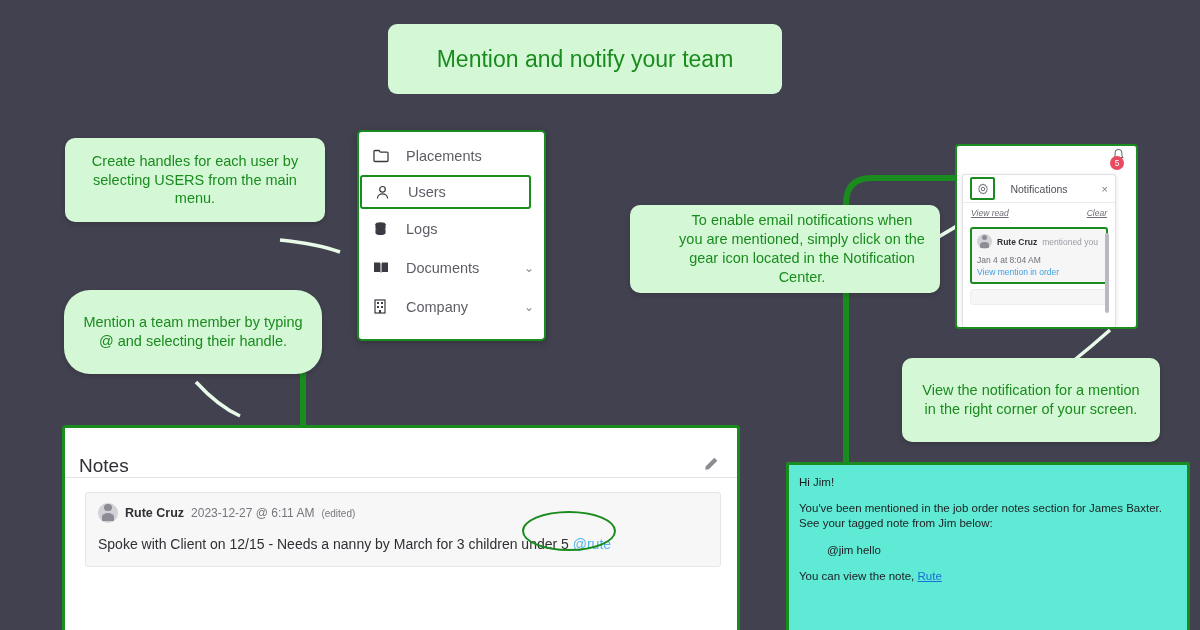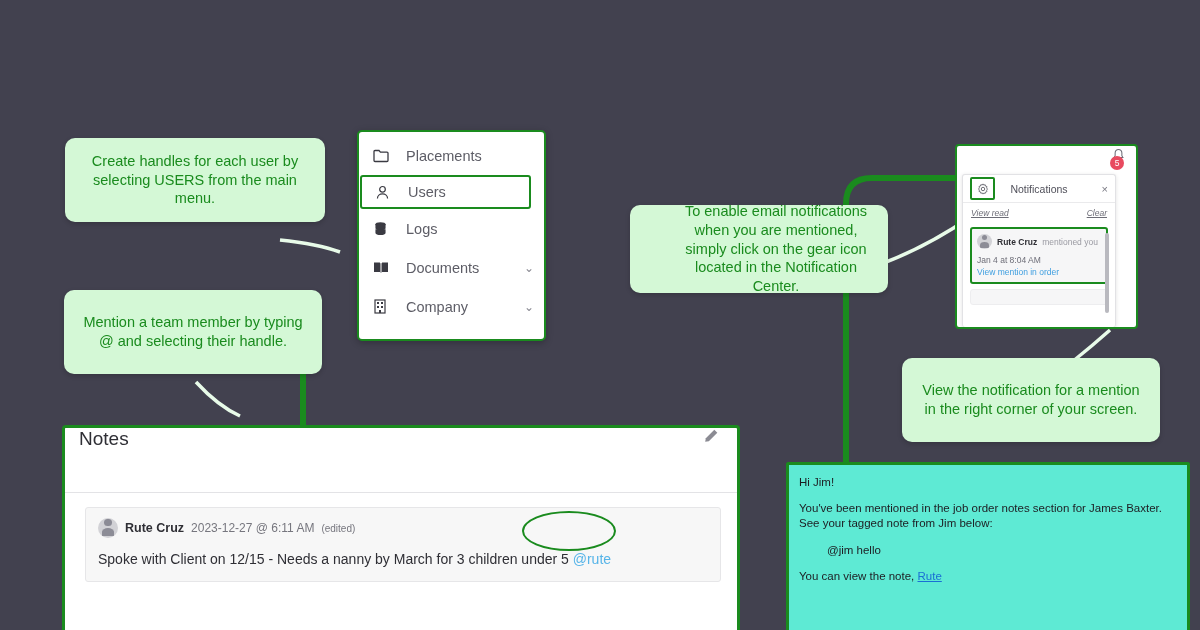--- a/index.html
+++ b/index.html
@@ -81,22 +81,22 @@
     position: absolute;
     left: 62px; top: 425px; width: 678px; height: 210px;
     background: #ffffff;
     border: 3px solid #1a8b1e;
     border-bottom: none;
     border-radius: 4px 4px 0 0;
     z-index: 45;
     overflow: hidden;
   }
   #notes-header {
-    height: 65px;
-    display: flex; align-items: flex-start; justify-content: space-between;
+    height: 50px;
+    display: flex; align-items: flex-end; justify-content: space-between;
     padding: 0 18px 0 14px;
     border-bottom: 1px solid #e3e3e6;
   }
   #notes-header .nh-title { font-size: 19px; color: #2f2f35; }
   .note-card {
     margin: 14px 16px 0 20px;
     background: #f7f7f7;
     border: 1px solid #e6e6e8;
     border-radius: 3px;
     padding: 10px 12px 14px 12px;
@@ -217,30 +217,31 @@
 
     <path d="M962,178 L872,178 Q846,178 846,204 L846,473" stroke="#1a8b1e" stroke-width="6" fill="none"></path>
     <circle cx="846" cy="473" r="8" fill="#1a8b1e"></circle>
 
     <path d="M280,240 Q318,244 340,252" stroke="#e8fbe9" stroke-width="3.5" fill="none"></path>
     <path d="M196,382 Q218,406 240,416" stroke="#e8fbe9" stroke-width="3.5" fill="none"></path>
     <path d="M886,262 Q928,246 972,216" stroke="#e8fbe9" stroke-width="3.5" fill="none"></path>
     <path d="M1072,362 Q1092,346 1110,330" stroke="#e8fbe9" stroke-width="3.5" fill="none"></path>
   </svg>
 
+  <div id="title-banner">Mention and notify your team</div>
 
   <div class="callout" style="left:65px; top:138px; width:260px; height:84px;">
     <span>Create handles for each user by selecting USERS from the main menu.</span>
   </div>
 
-  <div class="callout" style="left:64px; top:290px; width:258px; height:84px;">
+  <div class="callout" style="left:64px; top:290px; width:258px; height:84px;border-radius:26px;">
     <span>Mention a team member by typing @ and selecting their handle.</span>
   </div>
 
-  <div class="callout" style="left:630px; top:205px; width:258px; height:88px;padding-left:48px;">
+  <div class="callout" style="left:630px; top:205px; width:310px; height:88px;padding-left:48px;">
     <span>To enable email notifications when you are mentioned, simply click on the gear icon located in the Notification Center.</span>
   </div>
 
   <div class="callout" style="left:902px; top:358px; width:258px; height:84px;">
     <span>View the notification for a mention in the right corner of your screen.</span>
   </div>
 
   <div id="menu-panel">
 
     <div class="menu-item">

